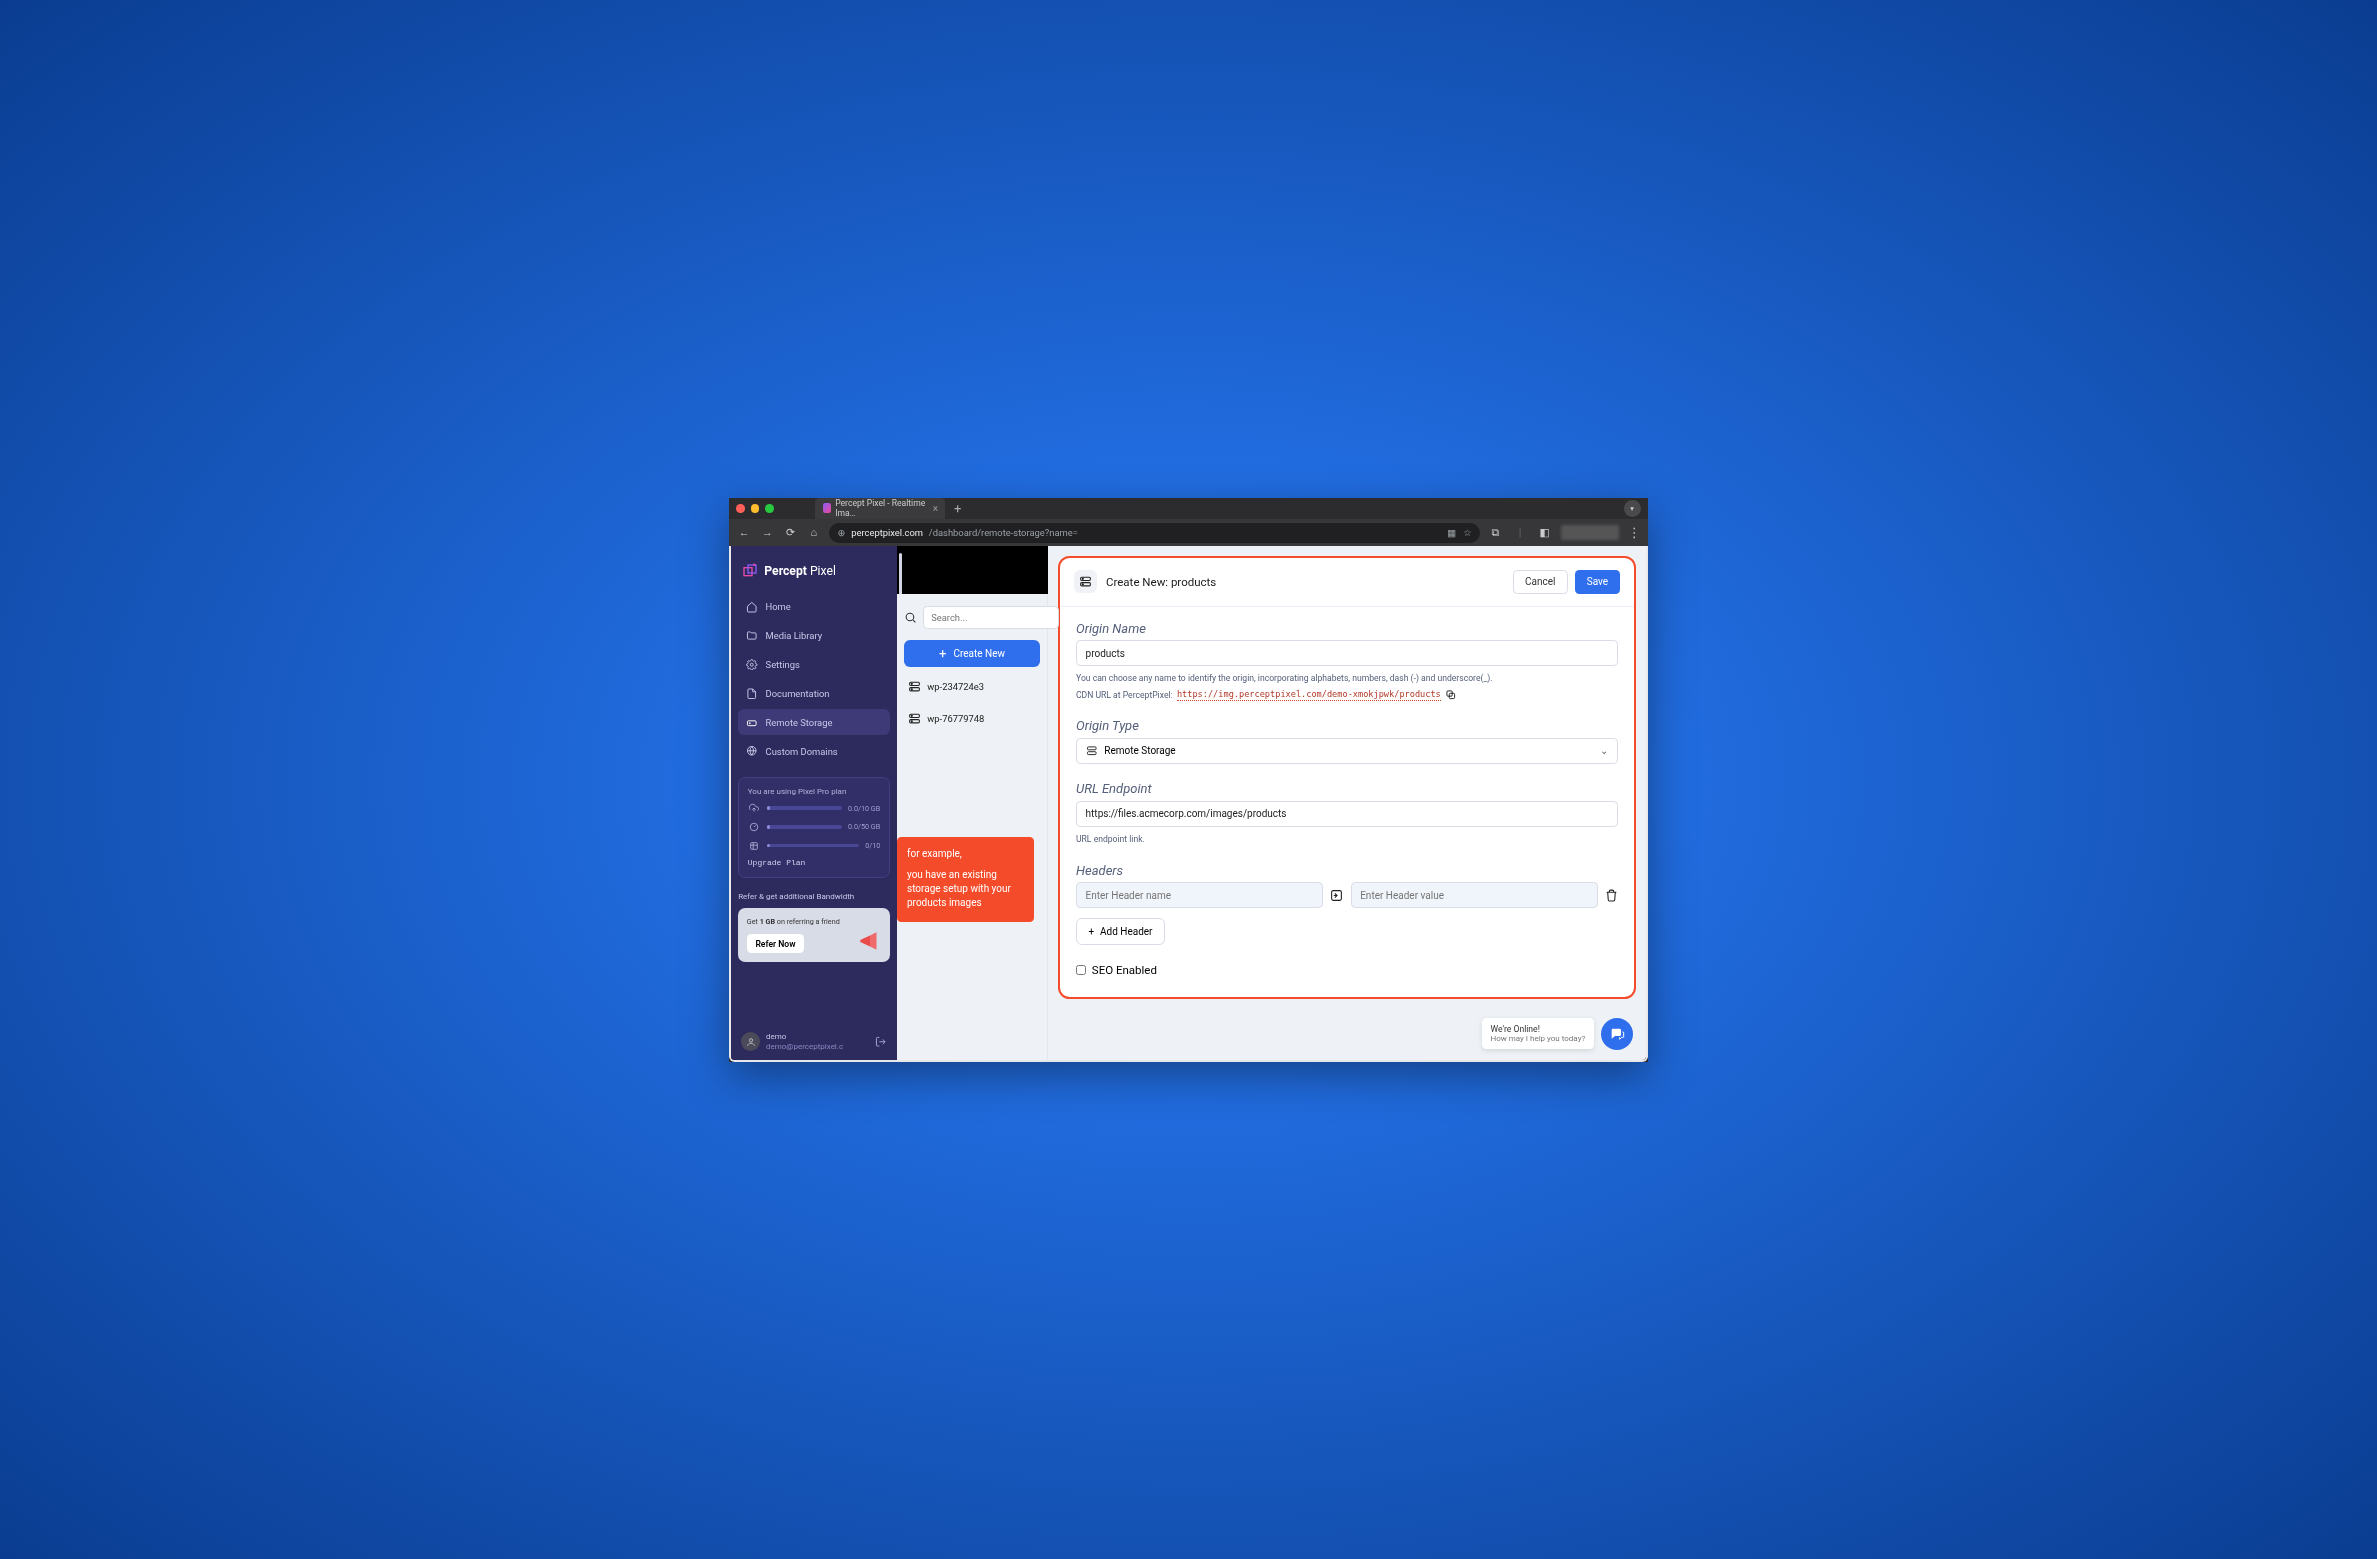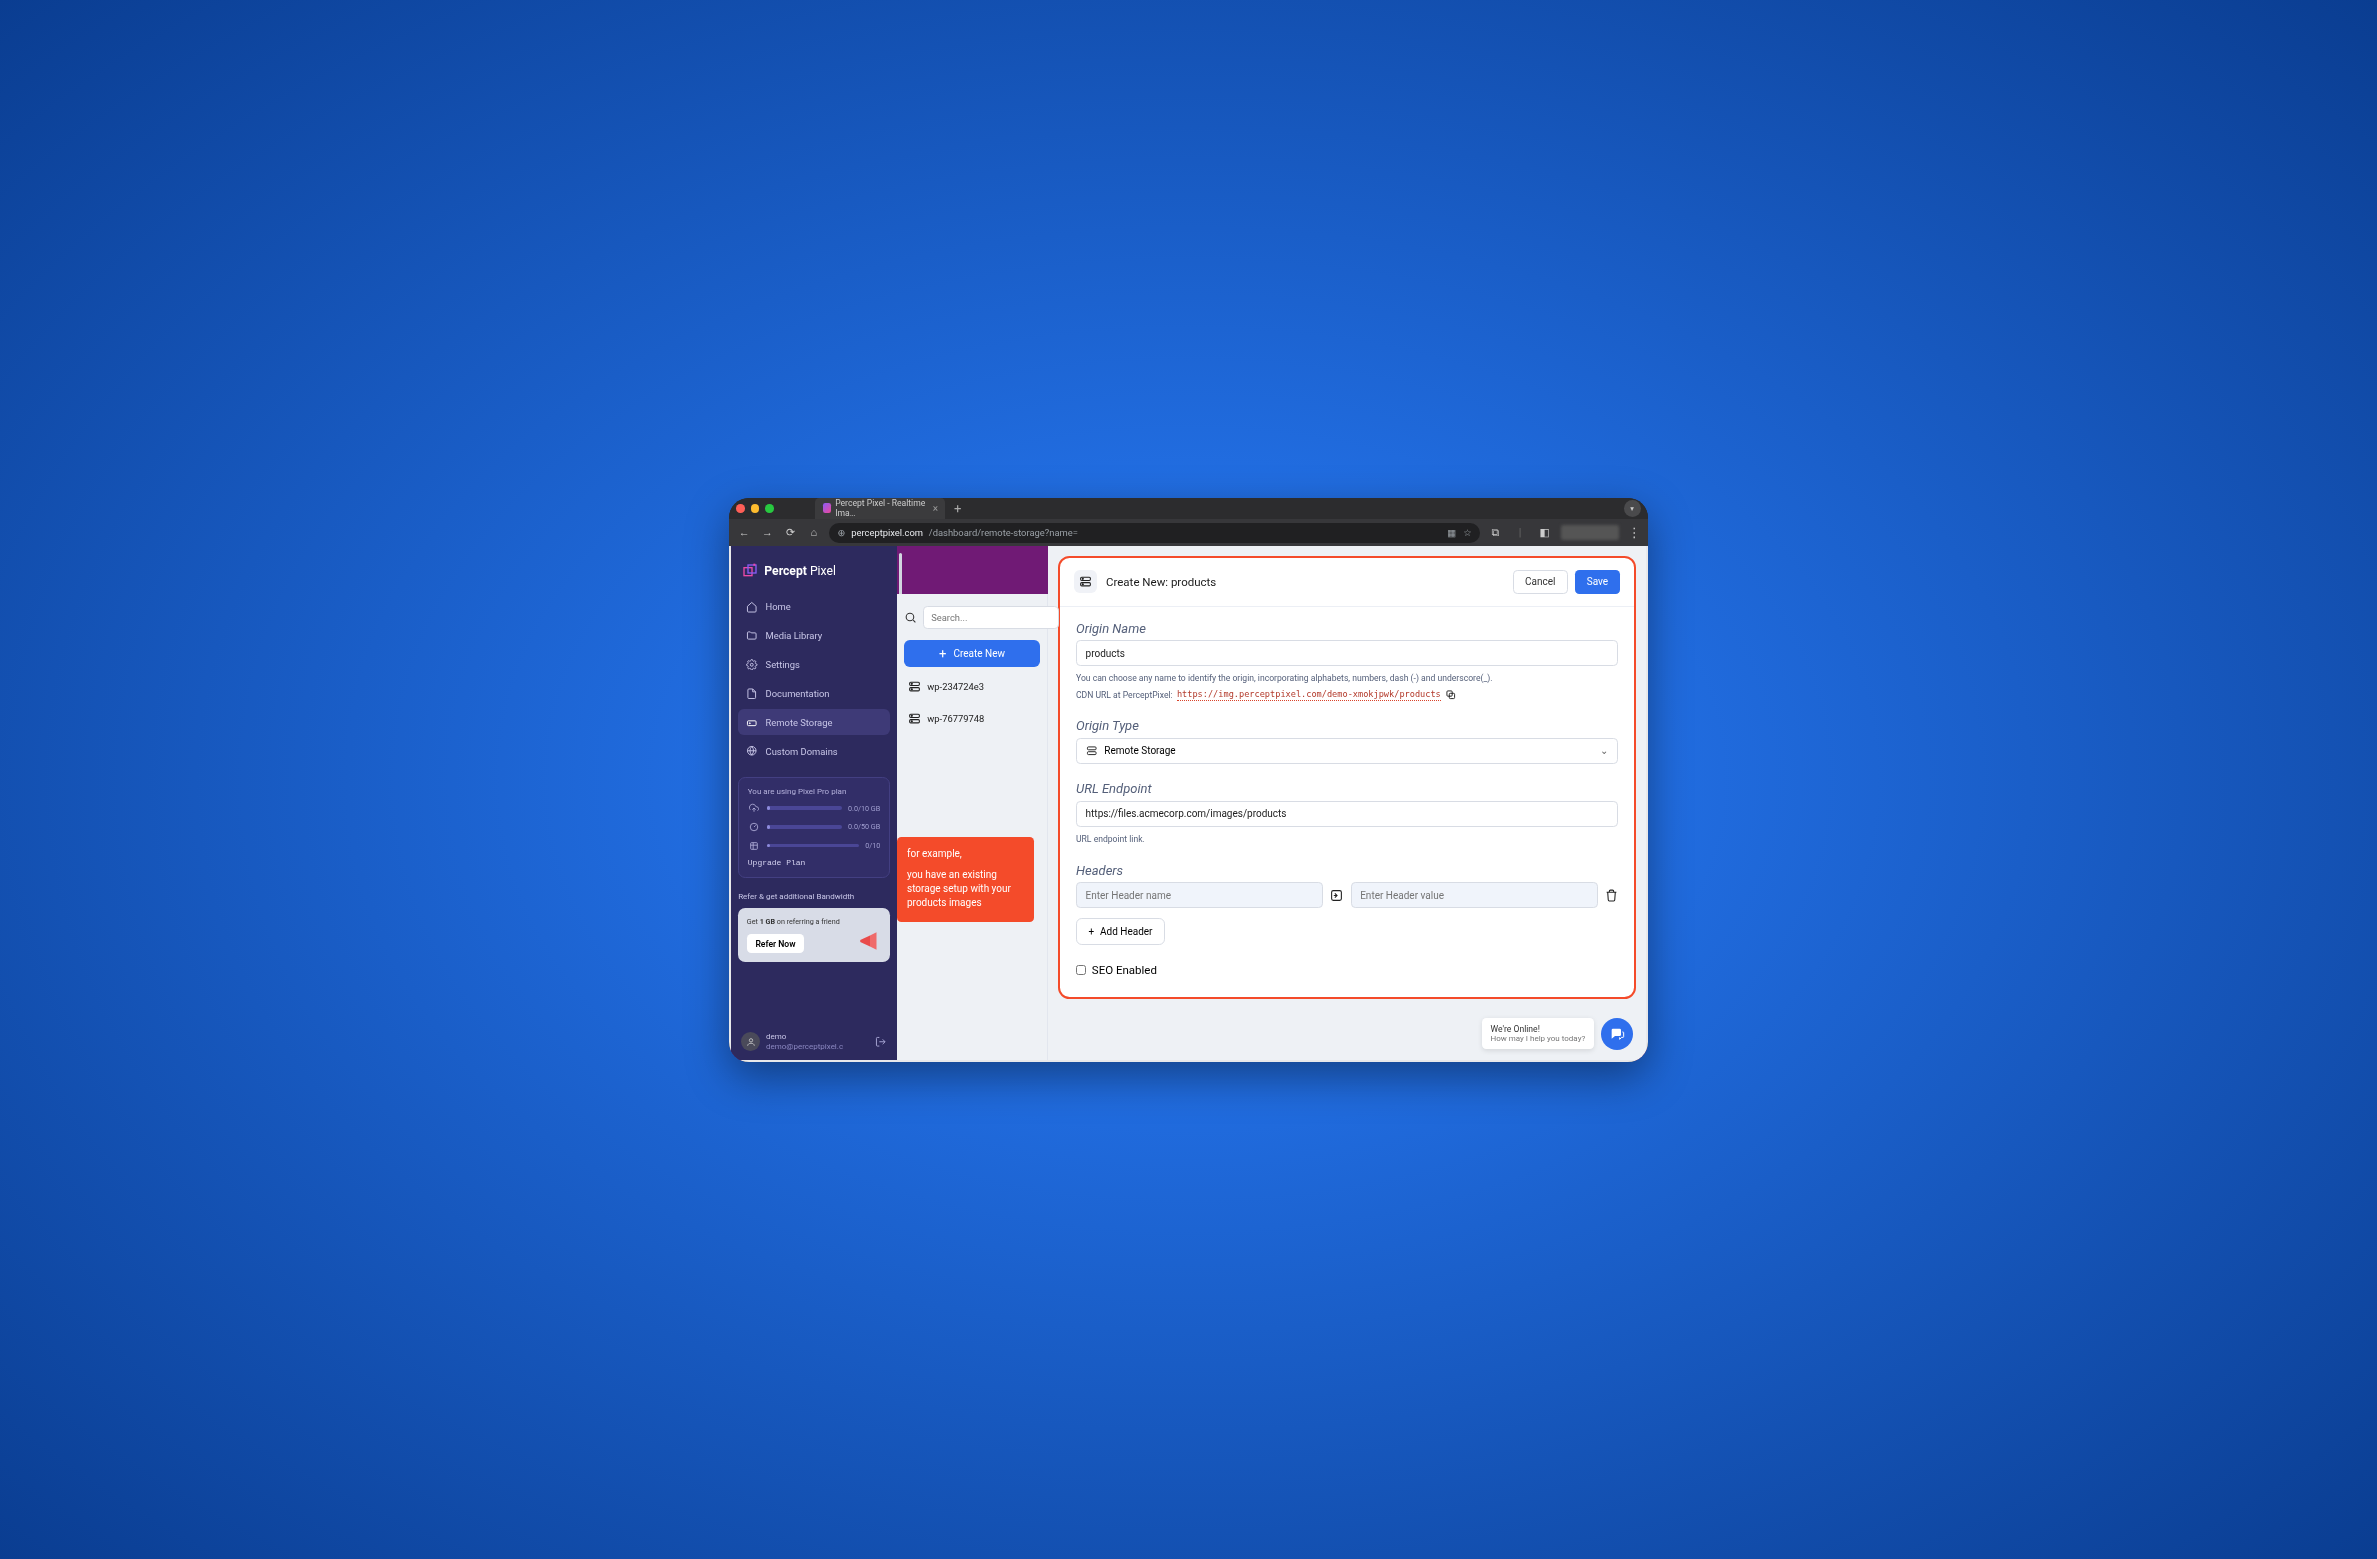--- a/index.html
+++ b/index.html
@@ -1,36 +1,36 @@
 <!DOCTYPE html>
 <html style="font-size:11.5px"><head>
 <meta charset="utf-8">
 <style>
   * { box-sizing: border-box; margin: 0; padding: 0; font-family: -apple-system, BlinkMacSystemFont, "Segoe UI", Roboto, sans-serif; }
   body { background: radial-gradient(ellipse at center, #2a7fff 0%, #0a3d91 100%); min-height: 100vh; display:flex; align-items:center; justify-content:center; padding:21.6px; }
-  .browser { width: 919px; height: 564px; background:#2a2a2a; border-radius:20px; overflow:hidden; display:flex; flex-direction:column; box-shadow:0 14.4px 43px rgba(0,0,0,0.4); }
+  .browser { width: 919px; height: 564px; background:#2a2a2a; border-radius:0; overflow:hidden; display:flex; flex-direction:column; box-shadow:0 14.4px 43px rgba(0,0,0,0.4); }
   .titlebar { height:21.6px; background:#2c2c2e; display:flex; align-items:center; padding:0 7.2px; gap:5.8px; }
   .dot { width:8.6px; height:8.6px; border-radius:50%; }
   .dot.red{background:#ff5f57;} .dot.yel{background:#febc2e;} .dot.grn{background:#28c840;}
   .tabbar { flex:1; display:flex; align-items:center; gap:4.3px; margin-left:36px; }
   .tab { background:#3b3b3d; height:21.6px; border-radius:4.3px 4.3px 0 0; display:flex; align-items:center; padding:0 7.2px; font-size:8.6px; color:#ccc; gap:4.3px; max-width:130px; }
   .tab .favicon{width:10px;height:10px;background:linear-gradient(135deg,#8b5cf6,#ec4899);border-radius:2.2px;}
   .tab-close{color:#999;font-size:10px;cursor:pointer;}
   .newtab{color:#aaa;font-size:13px;padding:0 4.3px;}
   .dd-btn{width:17.3px;height:17.3px;background:#4a4a4c;border-radius:50%;color:#ccc;display:flex;align-items:center;justify-content:center;font-size:7.2px;}
   .toolbar{height:27px;background:#37373a;display:flex;align-items:center;padding:0 7.2px;gap:7.2px;}
   .toolbar .ico{color:#ccc;width:16px;text-align:center;font-size:10.8px;cursor:pointer;}
   .urlbar{flex:1;background:#202022;border-radius:13px;height:20px;display:flex;align-items:center;padding:0 8.6px;font-size:9.4px;color:#9aa0a6;gap:5.8px;}
   .urlbar .host{color:#e8eaed;}
   .urlbar .right{margin-left:auto;display:flex;gap:7.2px;color:#9aa0a6;}
   .toolbar .right-icons{display:flex;gap:8.6px;align-items:center;}
   .toolbar .right-icons .ico{color:#ccc;}
   .blur{width:58px;height:14.4px;background:#555;border-radius:2.2px;filter:blur(1.4px);}
   .kebab{color:#ccc;font-size:13px;}
-  .viewport{flex:1;background:#701a75;display:flex;position:relative;overflow:hidden;border:2.9px solid #e8e8ea;border-top:none;border-radius:0 0 5.8px 5.8px;}
+  .viewport{flex:1;background:#000000;display:flex;position:relative;overflow:hidden;border:2.9px solid #e8e8ea;border-top:none;border-radius:0 0 5.8px 5.8px;}
   
   .sidebar{width:166px;background:#2d2a5e;color:#c9c7e8;display:flex;flex-direction:column;padding:13px 7.2px 7.2px;gap:2.9px;font-size:9.4px;overflow-y:auto;}
   .brand{display:flex;align-items:center;gap:5.8px;padding:4.3px 4.3px 11.5px;}
   .brand-logo{width:16px;height:16px;position:relative;}
   .brand-logo svg{width:100%;height:100%;}
   .brand-text{font-size:12.2px;color:#fff;}
   .brand-text b{font-weight:700;}
   .nav-item{display:flex;align-items:center;gap:7.2px;padding:6.5px 7.2px;border-radius:5.8px;cursor:pointer;}
   .nav-item.active{background:#3e3a77;}
   .nav-ico{width:13px;height:13px;display:flex;align-items:center;justify-content:center;}

